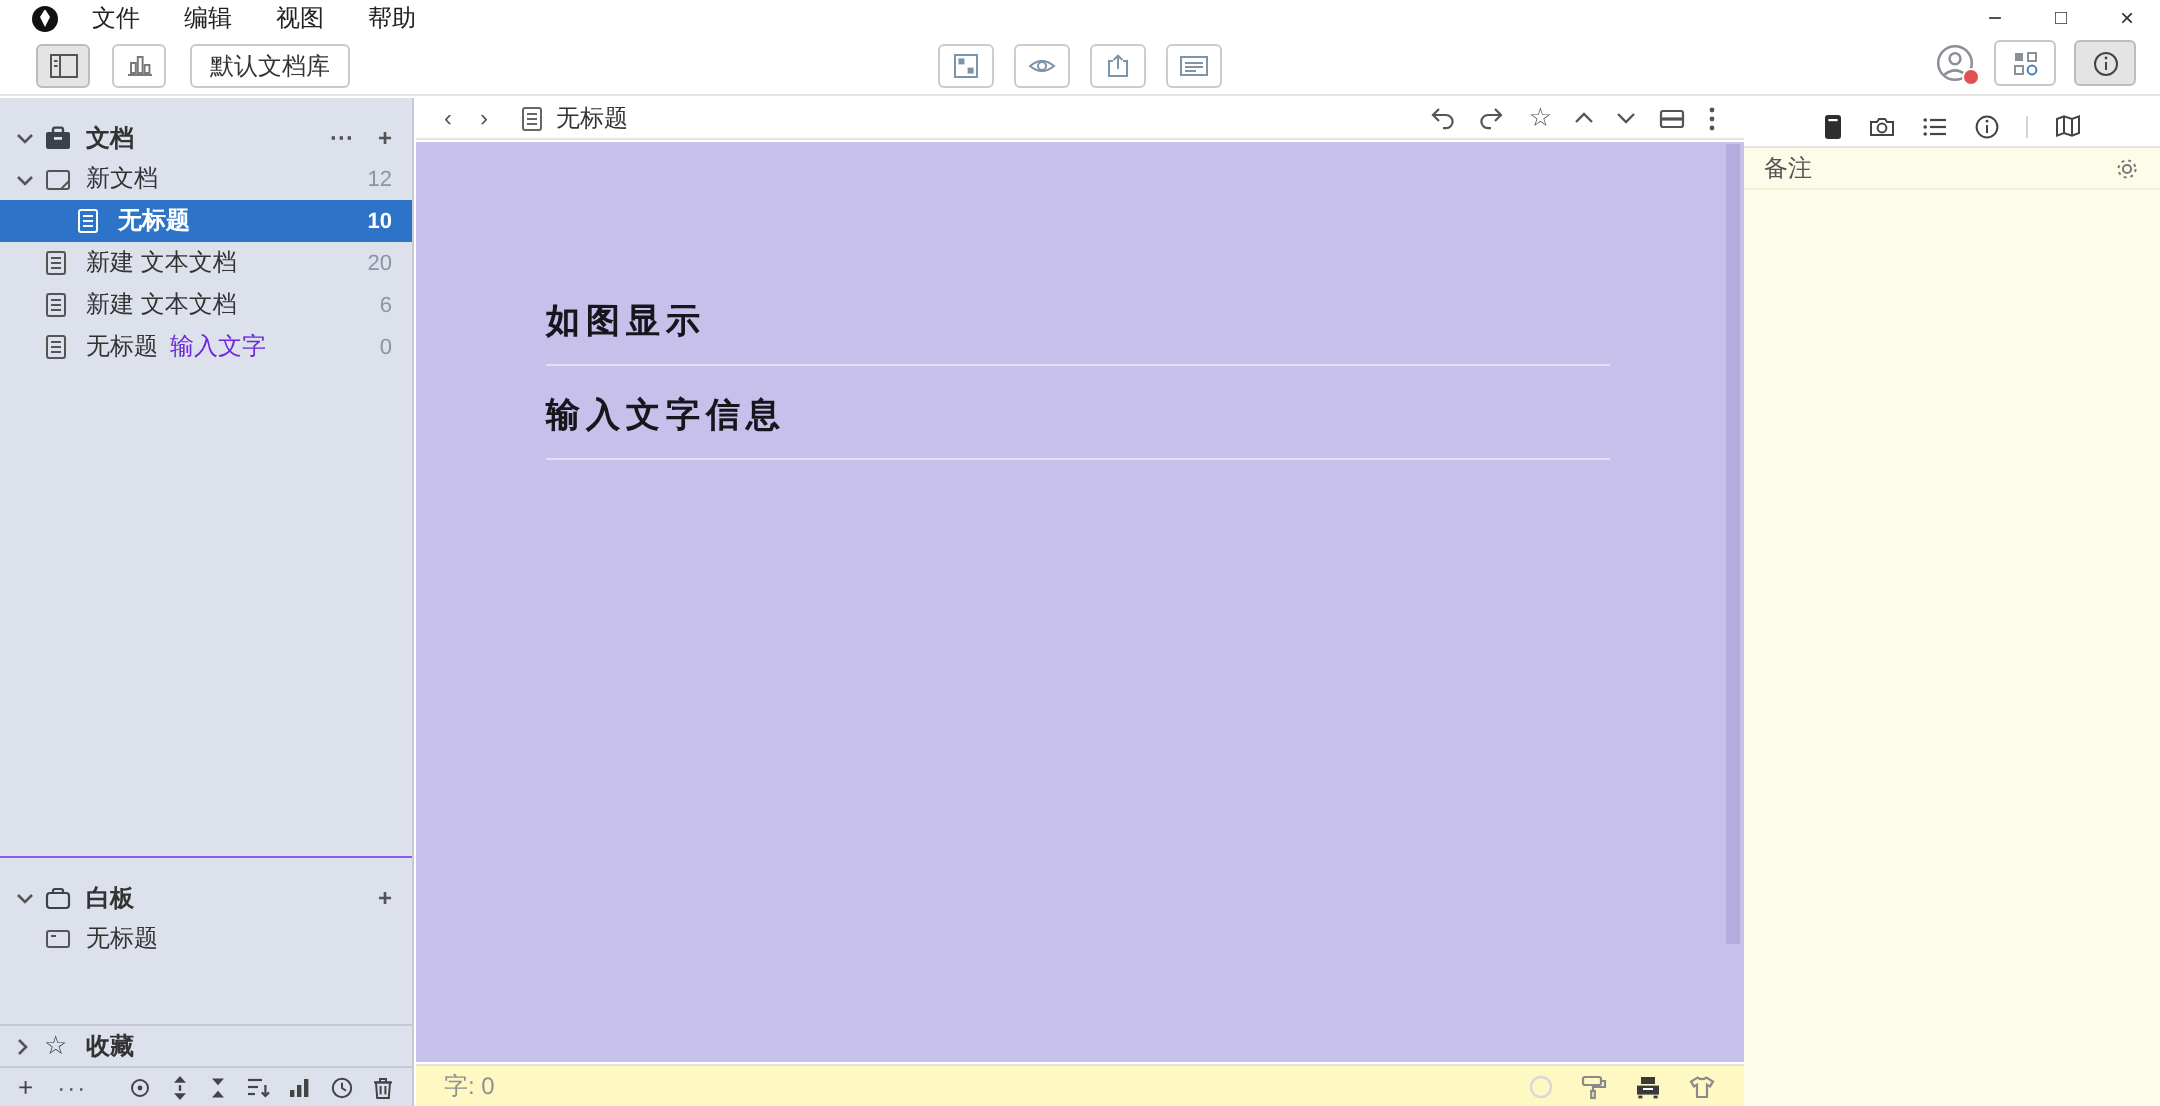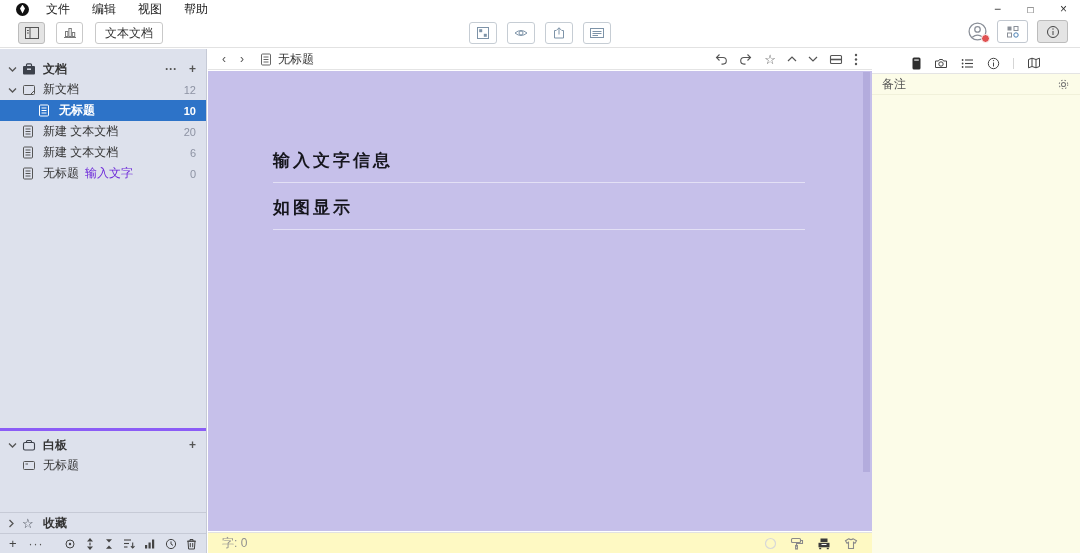--- a/index.html
+++ b/index.html
@@ -55,21 +55,21 @@
   .srow .sicon { width:16px; margin-right:5px; display:flex; align-items:center; color:#555; }
   .srow .slabel { white-space:nowrap; }
   .srow .shint { color:#6d28d9; margin-left:6px; }
   .srow .scount { margin-left:auto; color:#8d93a3; font-size:11px; }
   .srow.header { height:20px; font-weight:bold; }
   .srow.header .hdr-actions { margin-left:auto; display:flex; gap:12px; color:#555; }
   .srow.indent1 { padding-left:22px; }
   .srow.selected { background:#2d73c8; color:#fff; font-weight:bold; padding-left:38px; }
   .srow.selected .sicon { color:#fff; }
   .srow.selected .scount { color:#fff; }
-  .s-board { flex:0 0 84px; border-top:3px solid #8b5cf6; padding-top:4px; }
+  .s-board { flex:0 0 84px; border-top:1px solid #8b5cf6; padding-top:10px; }
   .s-fav { flex:0 0 21px; border-top:1px solid #c6cad6; }
   .s-bottom { flex:0 0 20px; border-top:1px solid #c6cad6; display:flex; align-items:center;
     padding:0 9px; color:#444; }
   .s-bottom .grow { flex:1; }
   .s-bottom .bicon { margin-left:9px; display:flex; align-items:center; color:#444; }
   .plus-glyph { font-size:13px; color:#444; line-height:1; }
   .dots-glyph { font-size:12px; color:#555; letter-spacing:1px; line-height:1; margin-left:12px; }
 
   
   #tabbar { position:absolute; top:0; left:0; right:0; height:21px; background:#fff;
@@ -129,21 +129,21 @@
     <span>
       <svg width="16" height="14" viewBox="0 0 16 14" stroke="#7a7a7a" fill="none" stroke-width="1">
         <rect x="3.5" y="5.5" width="2.4" height="5"></rect>
           <rect x="6.9" y="2.5" width="2.4" height="8"></rect>
         <rect x="10.3" y="6.5" width="2.4" height="4"></rect>
           <line x1="2" y1="11.5" x2="14" y2="11.5"></line>
         </svg>
     </span>
   </div>
   <div class="tb-btn" id="tb-library">
-    <span>文本文档</span>
+    <span>默认文档库</span>
   </div>
 
   <div id="tb-center">
     <div class="tb-cbtn">
       <span>
         <svg width="14" height="14" viewBox="0 0 14 14" stroke="#7d93a8" fill="none" stroke-width="1">
           <rect x="1.5" y="1.5" width="11" height="11"></rect>
           <rect x="3.2" y="3.2" width="3" height="3" fill="#7d93a8" stroke="none"></rect>
           <rect x="7.8" y="7.8" width="3" height="3" fill="#7d93a8" stroke="none"></rect>
           </svg>
@@ -449,22 +449,22 @@
             <circle cx="2" cy="2" r="1.2"></circle>
               <circle cx="2" cy="6.5" r="1.2"></circle>
               <circle cx="2" cy="11" r="1.2"></circle>
             </svg>
           </span>
       </div>
     </div>
 
     <div id="content">
       <div id="doc-body">
+        <div class="para">如图显示</div>
         <div class="para">输入文字信息</div>
-        <div class="para">如图显示</div>
       </div>
       <div id="scrollbar"></div>
     </div>
 
     <div id="statusbar">
       <span>字: 0</span>
       <div id="status-icons">
         <span>
           <svg width="13" height="13" viewBox="0 0 13 13" stroke="#d8d8d8" fill="none" stroke-width="1.2">
               <circle cx="6.5" cy="6.5" r="5"></circle>

